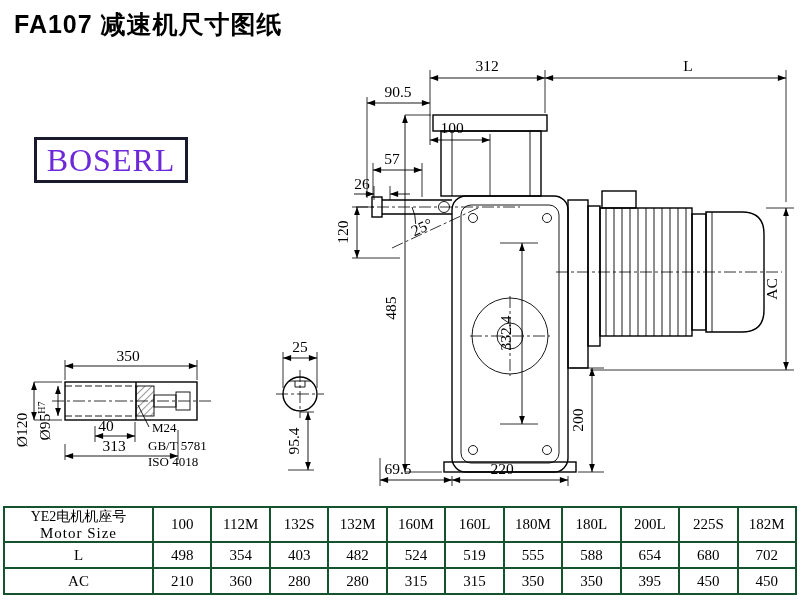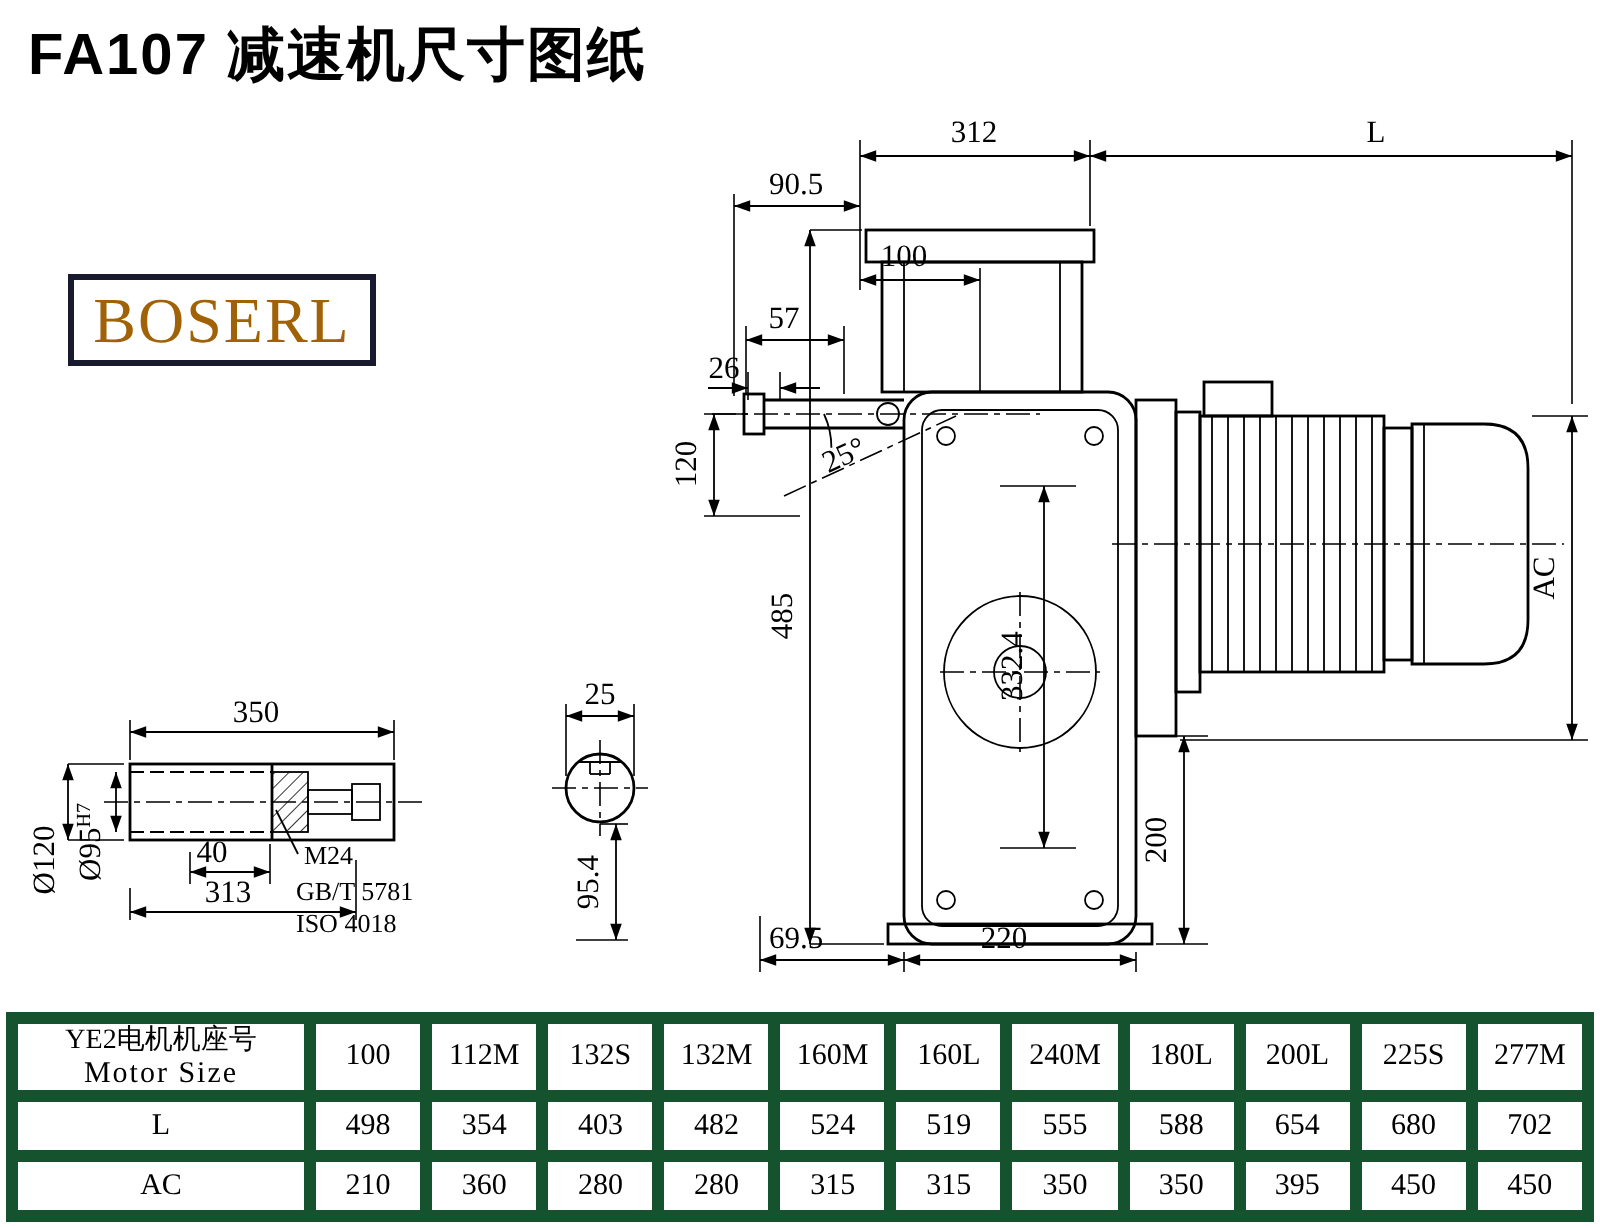--- a/index.html
+++ b/index.html
@@ -3,49 +3,49 @@
 <meta charset="utf-8">
 <style>
   html,body { margin:0; padding:0; }
   body {
     width:800px; height:614px; background:#fff; position:relative;
     overflow:hidden; font-family:"Liberation Serif", serif; color:#000;
   }
   .title {
     position:absolute; left:14px; top:8px;
     font-family:"Liberation Sans", sans-serif;
-    font-weight:bold; font-size:29px; letter-spacing:1px; white-space:nowrap;
+    font-weight:bold; font-size:25px; letter-spacing:1px; white-space:nowrap;
   }
   .logo {
     position:absolute; left:34px; top:137px; width:148px; height:40px;
     border:3px solid #1a1a2e; background:#fff;
     display:flex; align-items:center; justify-content:center;
   }
   .logo span {
     font-family:"Liberation Serif", serif; font-size:32px; line-height:1;
-    color:#a16207; letter-spacing:1px;
+    color:#6d28d9; letter-spacing:1px;
   }
   svg.drawing { position:absolute; left:0; top:0; }
   svg.drawing .obj  { fill:none; stroke:#000; stroke-width:1.4; }
   svg.drawing .thin { fill:none; stroke:#000; stroke-width:0.9; }
   svg.drawing .dim  { stroke:#000; stroke-width:0.9;
                       marker-start:url(#arr); marker-end:url(#arr); }
   svg.drawing .dime { stroke:#000; stroke-width:0.9; marker-end:url(#arr); }
   svg.drawing .ext  { stroke:#000; stroke-width:0.8; }
   svg.drawing .cl   { fill:none; stroke:#000; stroke-width:0.8; stroke-dasharray:12 3 3 3; }
   svg.drawing .hid  { stroke:#000; stroke-width:0.9; stroke-dasharray:7 3; }
   svg.drawing text  { fill:#000; font-size:15.5px; font-family:"Liberation Serif", serif; }
   svg.drawing text.small { font-size:13px; }
   table.size-table {
     position:absolute; left:3px; top:506px; width:794px;
     border-collapse:collapse; table-layout:fixed; text-align:center;
     font-size:15px; background:#fff;
   }
   table.size-table th, table.size-table td {
-    border:6px solid #14532d; padding:0; font-weight:normal; overflow:hidden;
+    border:2px solid #14532d; padding:0; font-weight:normal; overflow:hidden;
   }
   table.size-table tr.hdr th { height:33px; }
   table.size-table tr.data th, table.size-table tr.data td { height:24px; }
   .hdr .cn { font-size:14px; line-height:16px; }
   .hdr .en { font-size:15px; line-height:16px; letter-spacing:1px; }
 </style>
 </head>
 <body>
 
 <div class="title">FA107 减速机尺寸图纸</div>
@@ -257,25 +257,25 @@
     <th>
       <div class="cn">YE2电机机座号</div>
       <div class="en">Motor Size</div>
     </th>
     <th>100</th>
     <th>112M</th>
     <th>132S</th>
     <th>132M</th>
     <th>160M</th>
     <th>160L</th>
-    <th>240M</th>
+    <th>180M</th>
     <th>180L</th>
     <th>200L</th>
     <th>225S</th>
-    <th>277M</th>
+    <th>182M</th>
   </tr>
   <tr class="data">
     <th>L</th>
     <td>498</td>
     <td>354</td>
     <td>403</td>
     <td>482</td>
     <td>524</td>
     <td>519</td>
     <td>555</td>

